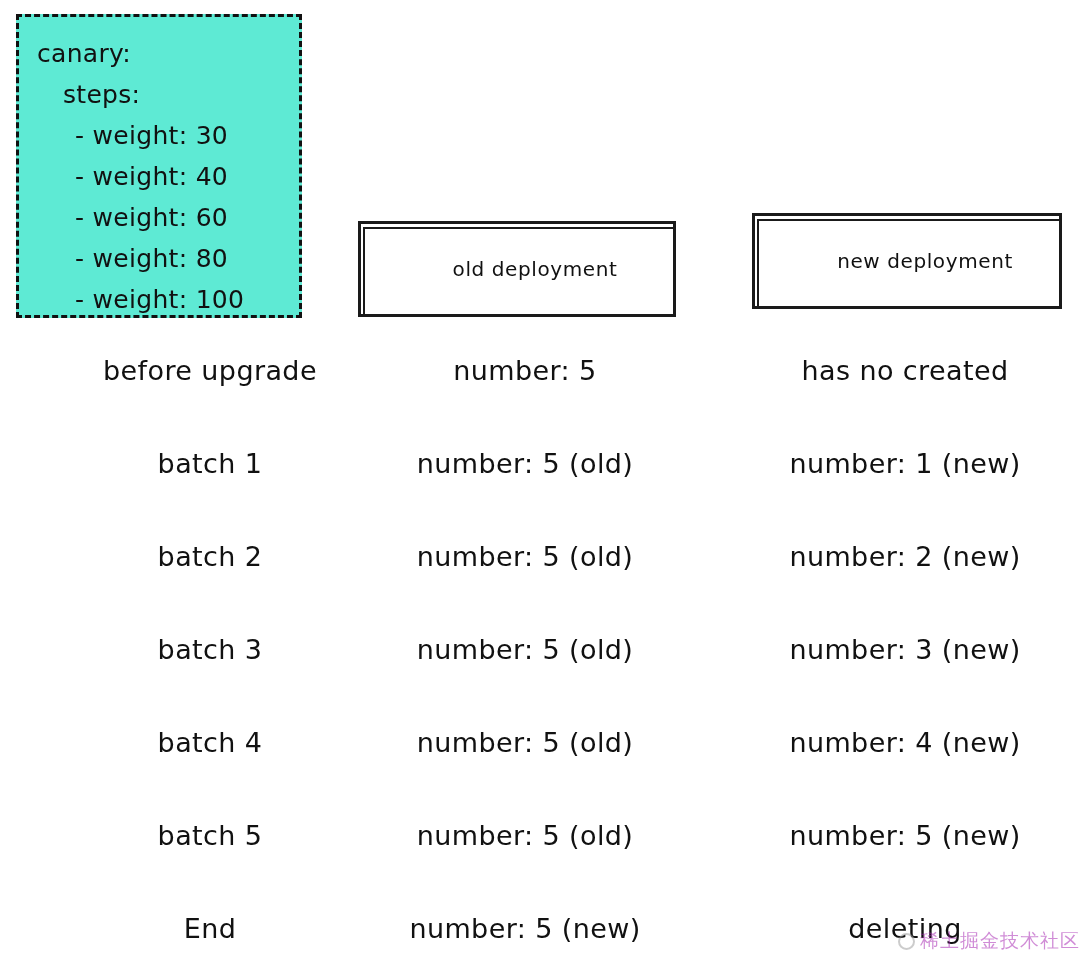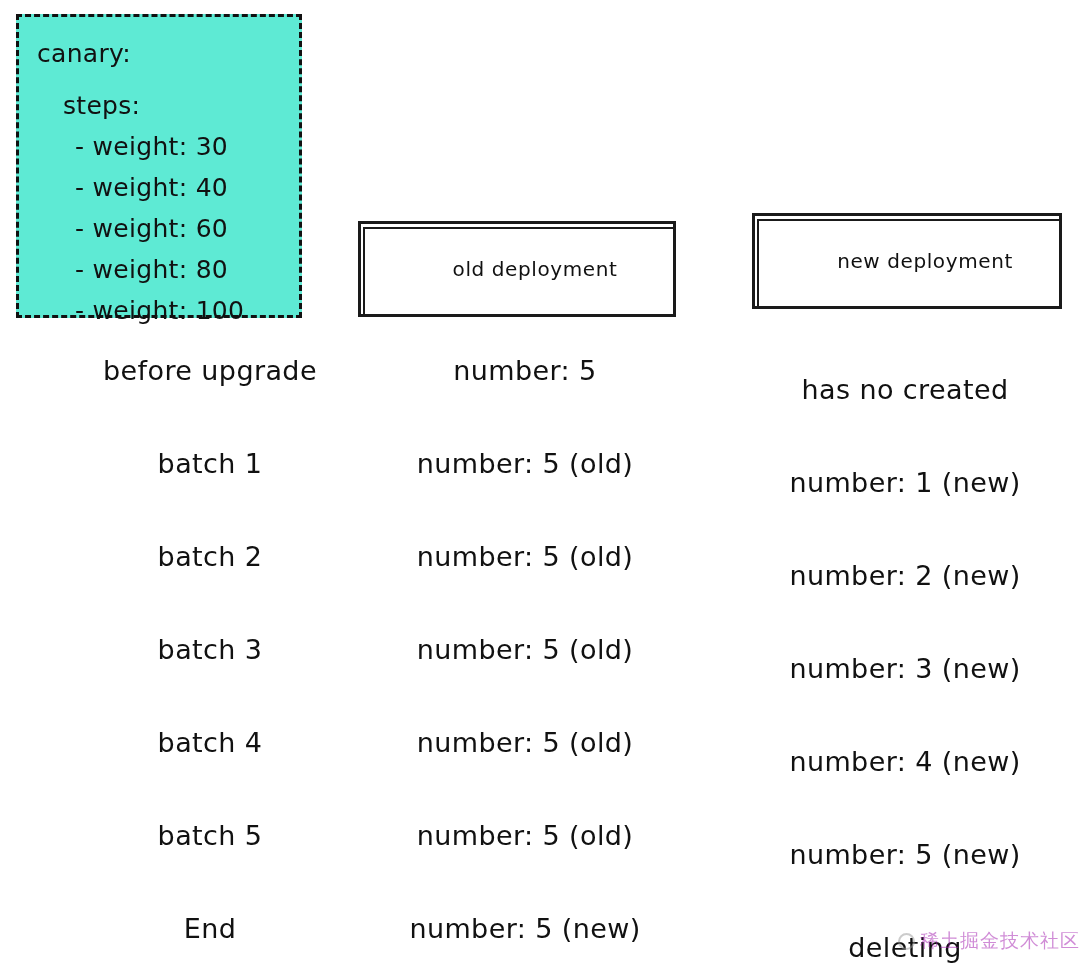--- a/index.html
+++ b/index.html
@@ -31,21 +31,21 @@
   }
   .yaml-line {
     font-family: "DejaVu Sans", sans-serif;
     font-size: 25px;
     line-height: 41px;
     letter-spacing: 0.3px;
     white-space: pre;
     color: #111111;
     font-weight: 500;
   }
-  .yaml-line.indent-1 { padding-left: 26px; margin-top: 11px; }
+  .yaml-line.indent-1 { padding-left: 26px; }
   .yaml-line.indent-2 { padding-left: 38px; }
 
   
   .head-box {
     position: absolute;
     box-sizing: border-box;
     background: #ffffff;
     border: 3px solid #1a1a1a;
     display: flex;
     align-items: center;
@@ -114,21 +114,20 @@
   }
   .cell-old {
     left: 360px;
     width: 330px;
     text-align: center;
   }
   .cell-new {
     left: 730px;
     width: 350px;
     text-align: center;
-    margin-top: 19px;
   }
 
   
   #watermark {
     position: absolute;
     left: 898px;
     top: 928px;
     display: flex;
     align-items: center;
     gap: 5px;

